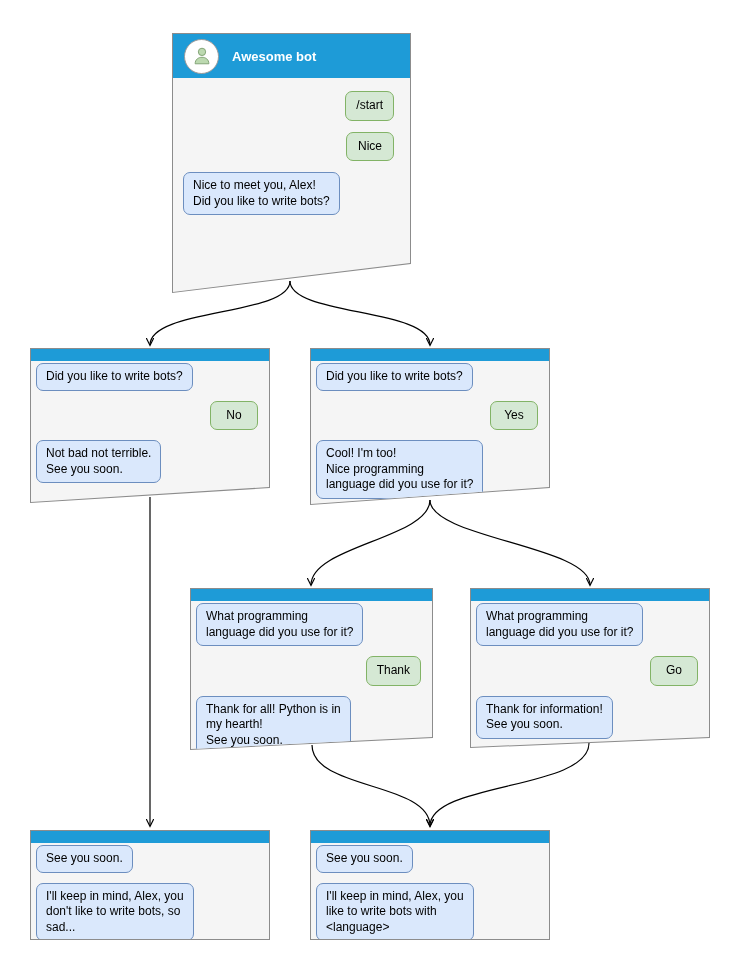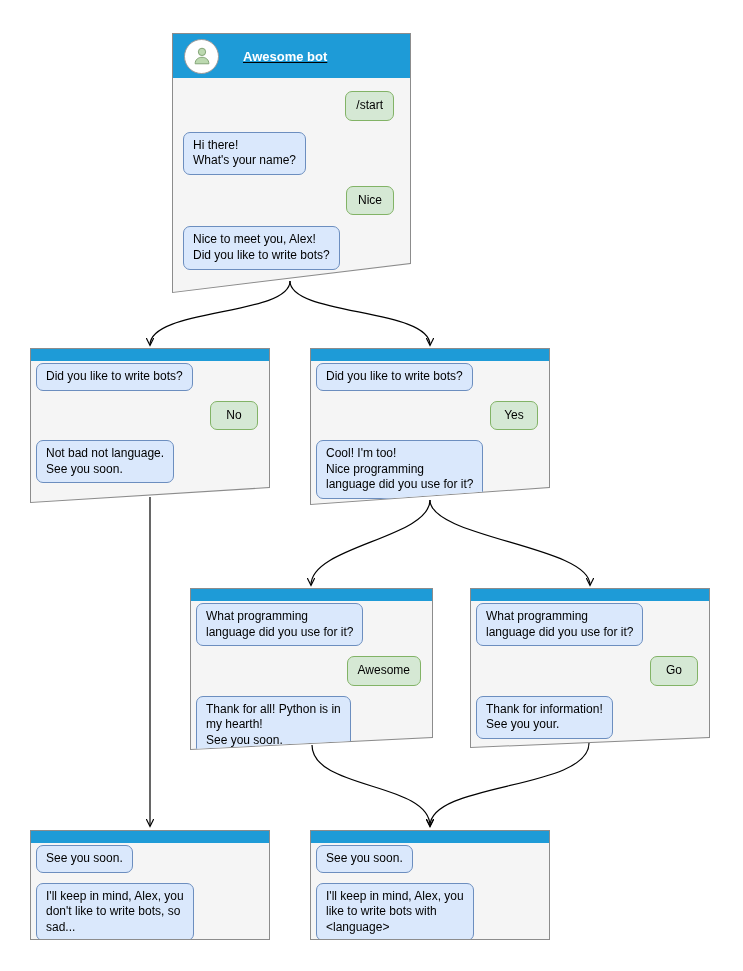--- a/index.html
+++ b/index.html
@@ -23,21 +23,21 @@
   .window-fill {
     position:absolute; inset:1px;
     background:var(--window-bg, #f5f5f5);
     clip-path: polygon(0 0, 100% 0, 100% calc(100% - var(--slant, 0px)), 0 100%);
     display:flex; flex-direction:column;
   }
 
   .main-header {
     height:44px; flex:0 0 auto;
     background:var(--header-blue, #1e9bd7);
-    display:flex; align-items:center; gap:24px; padding:0 11px;text-decoration:underline;
+    display:flex; align-items:center; gap:13px; padding:0 11px;
   }
   .avatar {
     width:35px; height:35px; border-radius:50%;
     background:#ffffff; border:1px solid #9a9a9a;
     display:flex; align-items:center; justify-content:center;
     flex:0 0 auto;
   }
   .window-title { color:#ffffff; font-weight:bold; font-size:13px; }
 
   .strip { height:12px; flex:0 0 auto; background:var(--header-blue, #1e9bd7); }
@@ -92,36 +92,34 @@
         <span class="avatar">
           <svg width="22" height="22" viewBox="0 0 24 24">
             <circle cx="12" cy="7.5" r="4" fill="#bcd9b0" stroke="#7d9f70" stroke-width="1"></circle>
             <path d="M4.5 20.5 C4.5 15.8 8 13.4 12 13.4 C16 13.4 19.5 15.8 19.5 20.5 Z" fill="#bcd9b0" stroke="#7d9f70" stroke-width="1"></path>
           </svg>
         </span>
         <span class="window-title">Awesome bot</span>
       </div>
       <div class="messages">
         <div class="bubble user">/start</div>
-        <div class="bubble bot">Hi there!
-What's your name?</div>
         <div class="bubble user">Nice</div>
         <div class="bubble bot">Nice to meet you, Alex!
 Did you like to write bots?</div>
       </div>
     </div>
   </div>
 
   <div class="window" style="left:30px; top:348px; width:240px; height:155px; --slant:15px;">
     <div class="window-fill">
       <div class="strip"></div>
       <div class="messages tight">
         <div class="bubble bot">Did you like to write bots?</div>
         <div class="bubble user">No</div>
-        <div class="bubble bot">Not bad not language.
+        <div class="bubble bot">Not bad not terrible.
 See you soon.</div>
       </div>
     </div>
   </div>
 
   <div class="window" style="left:310px; top:348px; width:240px; height:157px; --slant:17px;">
     <div class="window-fill">
       <div class="strip"></div>
       <div class="messages tight">
         <div class="bubble bot">Did you like to write bots?</div>
@@ -132,37 +130,37 @@
       </div>
     </div>
   </div>
 
   <div class="window" style="left:190px; top:588px; width:243px; height:162px; --slant:12px;">
     <div class="window-fill">
       <div class="strip"></div>
       <div class="messages tight">
         <div class="bubble bot">What programming
 language did you use for it?</div>
-        <div class="bubble user">Awesome</div>
+        <div class="bubble user">Thank</div>
         <div class="bubble bot">Thank for all! Python is in
 my hearth!
 See you soon.</div>
       </div>
     </div>
   </div>
 
   <div class="window" style="left:470px; top:588px; width:240px; height:160px; --slant:10px;">
     <div class="window-fill">
       <div class="strip"></div>
       <div class="messages tight">
         <div class="bubble bot">What programming
 language did you use for it?</div>
         <div class="bubble user">Go</div>
         <div class="bubble bot">Thank for information!
-See you your.</div>
+See you soon.</div>
       </div>
     </div>
   </div>
 
   <div class="window" style="left:30px; top:830px; width:240px; height:110px; --slant:0px;">
     <div class="window-fill">
       <div class="strip"></div>
       <div class="messages tight">
         <div class="bubble bot">See you soon.</div>
         <div class="bubble bot">I'll keep in mind, Alex, you

